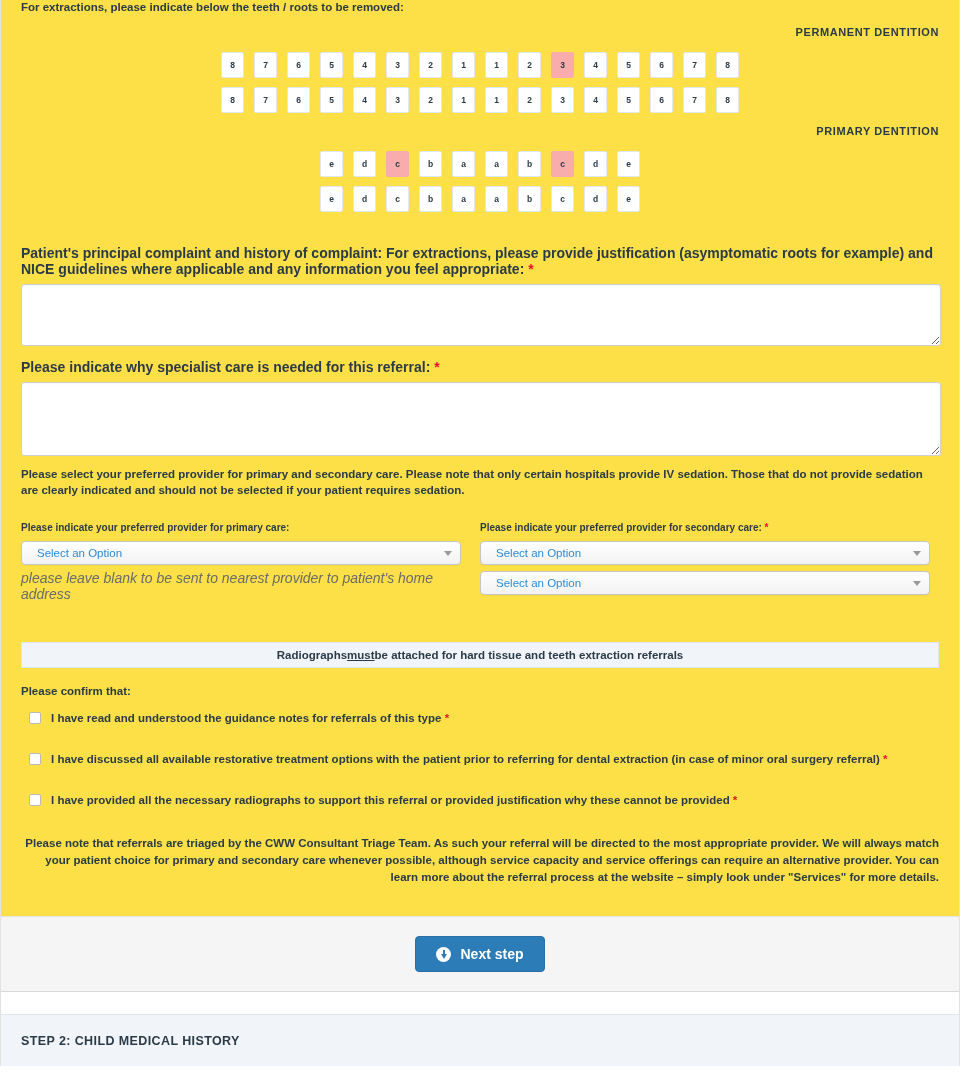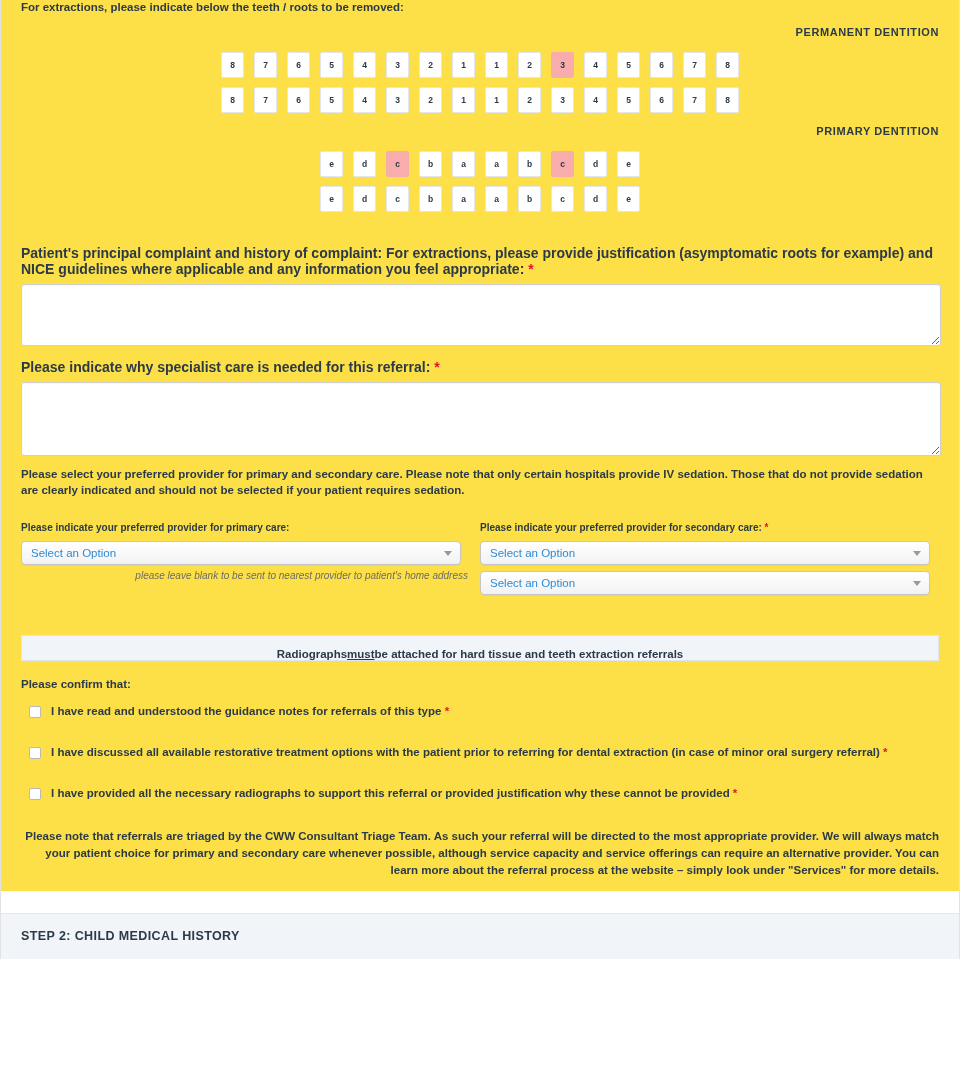--- a/index.html
+++ b/index.html
@@ -115,21 +115,21 @@
   }
 
   .select-box {
     position: relative;
     height: 24px;
     border: 1px solid #c6c6c6;
     border-radius: 4px;
     background: linear-gradient(to bottom, #ffffff 0%, #f2f2f2 100%);
     display: flex;
     align-items: center;
-    padding: 0 22px 0 9px;
+    padding: 0 22px 0 15px;
     cursor: pointer;
     box-shadow: 0 1px 1px rgba(0,0,0,0.04);
   }
   .select-box.wide-l { width: 440px; }
   .select-box.wide-r { width: 450px; }
   .select-text {
     font-size: 11.5px;
     color: #2e8bd6;
     white-space: nowrap;
   }
@@ -137,53 +137,52 @@
     position: absolute;
     right: 8px;
     top: 50%;
     margin-top: -2px;
     width: 0; height: 0;
     border-left: 4px solid transparent;
     border-right: 4px solid transparent;
     border-top: 5px solid #999;
   }
   .hint {
-    font-size: 10px;
+    font-size: 14px;
     font-style: italic;
     color: #6b6b6b;
     margin: 5px 0 0 0;
-    text-align: right;
   }
   .gap-right { height: 6px; }
 
   
   .banner {
     margin-top: 40px;
     height: 26px;
     background: #f1f5fa;
     border: 1px solid #e0e6ef;
     display: flex;
-    align-items: flex-end;
+    align-items: center;
     justify-content: center;
     font-size: 11.5px;
     font-weight: bold;
     color: #2b3a47;
   }
   .banner u { text-decoration: underline; }
 
   
   .confirm-title {
     font-size: 11.5px;
     font-weight: bold;
     color: #2b3a47;
     margin: 17px 0 0 0;
   }
   .cb-row {
     display: flex;
-    align-items: center;
+    align-items: flex-start;
     margin-top: 14px;
     padding-left: 8px;
   }
   .cb-row.second { margin-top: 27px; }
   .cb-row.third  { margin-top: 27px; }
   .cb {
     width: 12px; height: 12px;
     border: 1px solid #b9b9b9;
     border-radius: 2px;
     background: #fff;
@@ -257,21 +256,21 @@
     border-left: 3px solid transparent;
     border-right: 3px solid transparent;
     border-top: 5px solid #2c7cb8;
   }
 
   .spacer-grey { height: 22px; background: #ffffff; }
 
   .step2 {
     background: #f1f5fa;
     border-top: 1px solid #e0e6ef;
-    height: 46px;
+    height: 52px;
     display: flex;
     align-items: center;
     padding-left: 20px;
   }
   .step2-title {
     font-size: 12.5px;
     font-weight: bold;
     color: #2b3a47;
     letter-spacing: 0.4px;
   }
@@ -422,19 +421,25 @@
         </div>
         <div class="cb-row third">
           <div class="cb"></div>
           <div class="cb-label">I have provided all the necessary radiographs to support this referral or provided justification why these cannot be provided <span class="req">*</span></div>
         </div>
       </div>
 
     <p class="closing">Please note that referrals are triaged by the CWW Consultant Triage Team. As such your referral will be directed to the most appropriate provider. We will always match your patient choice for primary and secondary care whenever possible, although service capacity and service offerings can require an alternative provider. You can learn more about the referral process at the website – simply look under "Services" for more details.</p>
   </div>
 
+  <div class="footer-bar">
+    <button class="next-btn">
+      <span class="dl-icon"></span>
+      <span>Next step</span>
+    </button>
+  </div>
 
   <div class="spacer-grey"></div>
 
   <div class="step2">
     <span class="step2-title">STEP 2: CHILD MEDICAL HISTORY</span>
   </div>
 </div>
 
 </body></html>

